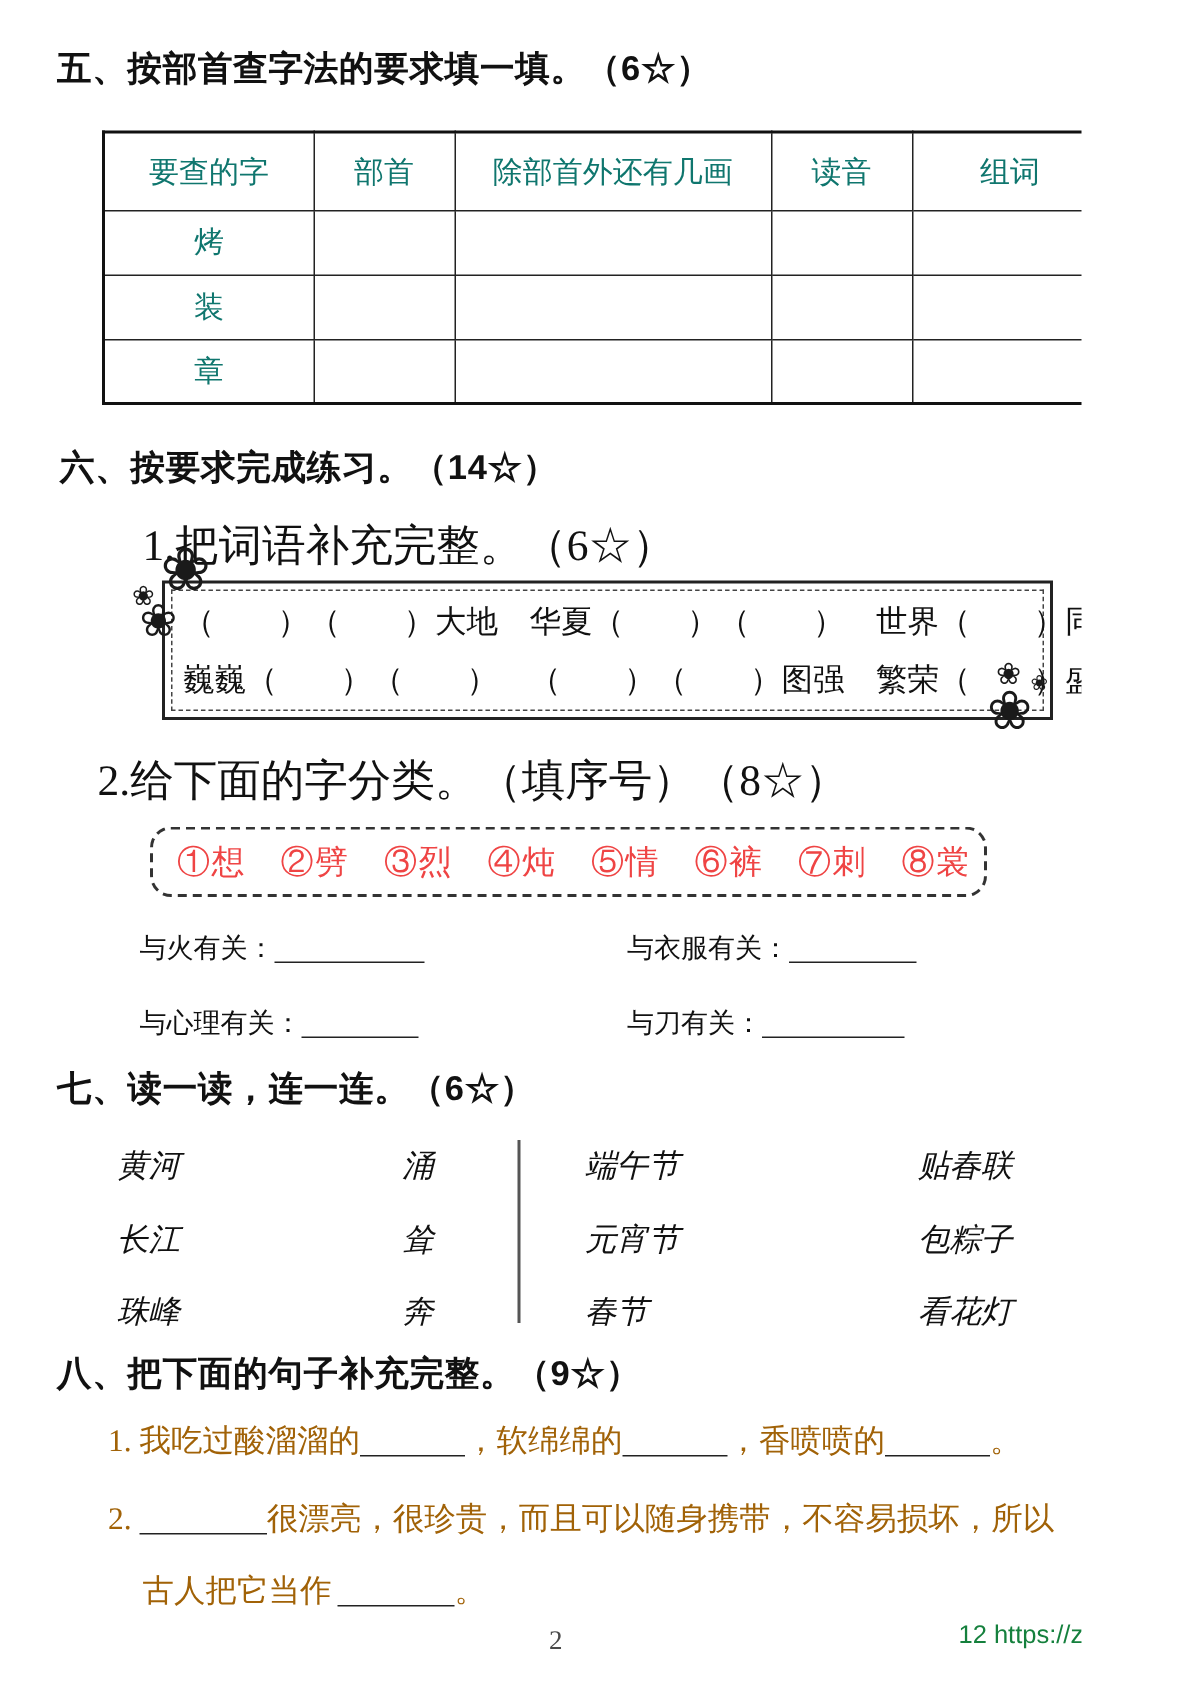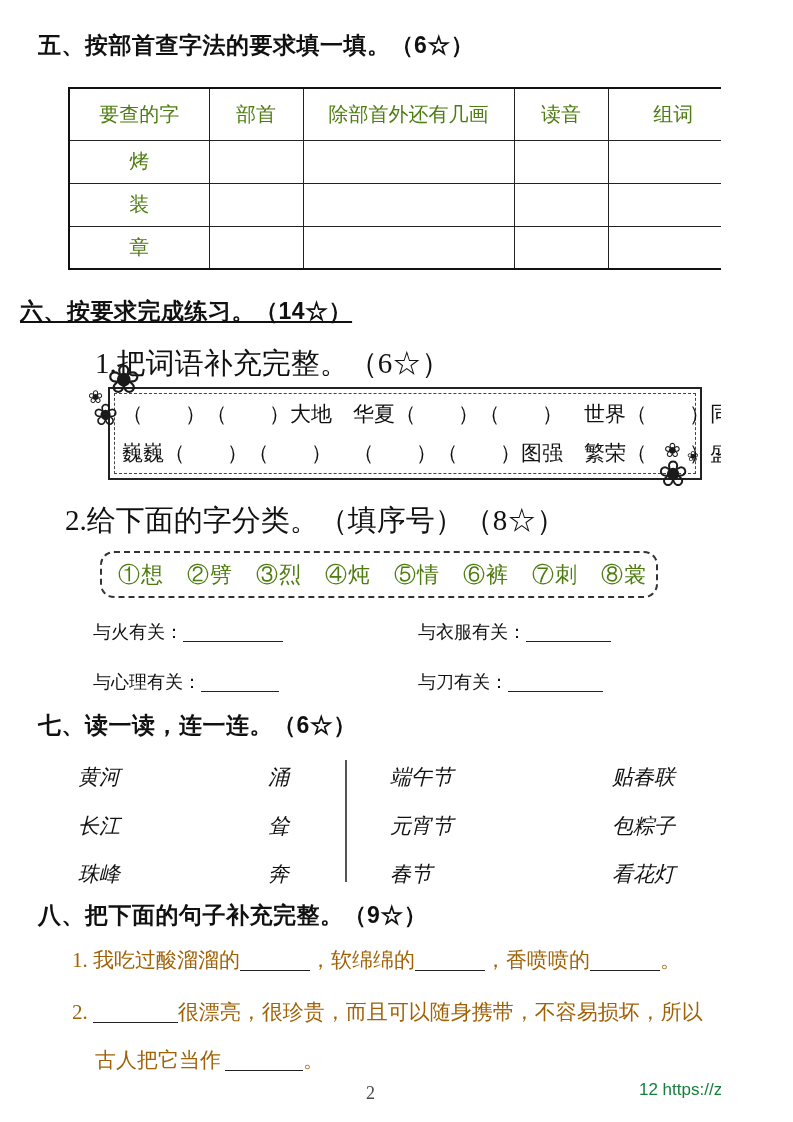--- a/index.html
+++ b/index.html
@@ -6,35 +6,35 @@
   .page{position:relative;width:721px;height:1122px;background:#fff;overflow:hidden;
         font-family:"Liberation Serif",serif;color:#1a1a1a;}
   .abs{position:absolute;white-space:nowrap;}
   .sec-title{font-family:"Liberation Sans",sans-serif;font-weight:700;font-size:23px;
              color:#111;letter-spacing:0.5px;}
   .item-title{font-size:29px;color:#111;}
   
   table.lookup{position:absolute;left:68px;top:87px;width:670px;border-collapse:collapse;
                table-layout:fixed;border:2.5px solid #111;}
   table.lookup th,table.lookup td{border:1.5px solid #222;text-align:center;
-               font-weight:400;font-size:20px;color:#4d7c0f;padding:0;}
+               font-weight:400;font-size:20px;color:#0f766e;padding:0;}
   table.lookup thead tr{height:52px;}
   table.lookup tbody tr{height:43px;}
   
   .wordbox{position:absolute;left:108px;top:387px;width:594px;height:93px;
            border:2px solid #222;box-sizing:border-box;}
   .wordbox .inner{position:absolute;left:4px;top:4px;right:4px;bottom:4px;
            border:1px dashed #444;}
   .wordbox .bline{position:absolute;left:12px;font-size:21px;white-space:nowrap;color:#111;}
   .flower{position:absolute;color:#1a1a1a;line-height:1;}
   
   .charbox{position:absolute;left:100px;top:551px;width:558px;height:47px;
            border:2px dashed #333;border-radius:14px;box-sizing:border-box;
            display:flex;align-items:center;padding-left:16px;
-           font-size:22px;letter-spacing:1px;color:#4d7c0f;}
+           font-size:22px;letter-spacing:1px;color:#ef4444;}
   .cat{font-size:18px;color:#111;font-family:Liberation Mono, monospace;}
   .blank{display:inline-block;border-bottom:1.6px solid #222;height:1em;vertical-align:-4px;}
   .w70{width:70px}.w78{width:78px}.w85{width:85px}.w95{width:95px}.w100{width:100px}
   .match{font-size:21px;color:#111;font-style:italic;}
   .vline{position:absolute;left:345px;top:760px;width:1.5px;height:122px;background:#555;}
   .sentence{font-size:21px;color:#a16207;}
   .footer{position:absolute;left:0;top:1080px;width:793px;text-align:right;
           font-family:"Liberation Sans",sans-serif;font-size:17px;color:#15803d;}
   .pagenum{position:absolute;left:366px;top:1083px;font-family:"Liberation Serif",serif;
           font-size:18px;color:#4a4a4a;}
@@ -81,21 +81,21 @@
       <tr>
         <td>章</td>
         <td></td>
         <td></td>
         <td></td>
         <td></td>
       </tr>
     </tbody>
   </table>
 
-  <div class="abs sec-title" style="left:20px;top:296px;text-decoration:underline;">六、按要求完成练习。（14☆）</div>
+  <div class="abs sec-title" style="left:40px;top:296px;">六、按要求完成练习。（14☆）</div>
 
   <div class="abs item-title" style="left:95px;top:344px;">1.把词语补充完整。（6☆）</div>
 
   <div class="wordbox">
     <div class="inner"></div>
     <div class="bline" style="top:11px;">（　　）（　　）大地　华夏（　　）（　　）　世界（　　）同</div>
     <div class="bline" style="top:50px;">巍巍（　　）（　　）　（　　）（　　）图强　繁荣（　　）盛</div>
   </div>
 
   <span class="flower abs" style="left:107px;top:360px;font-size:40px;">❀</span>

